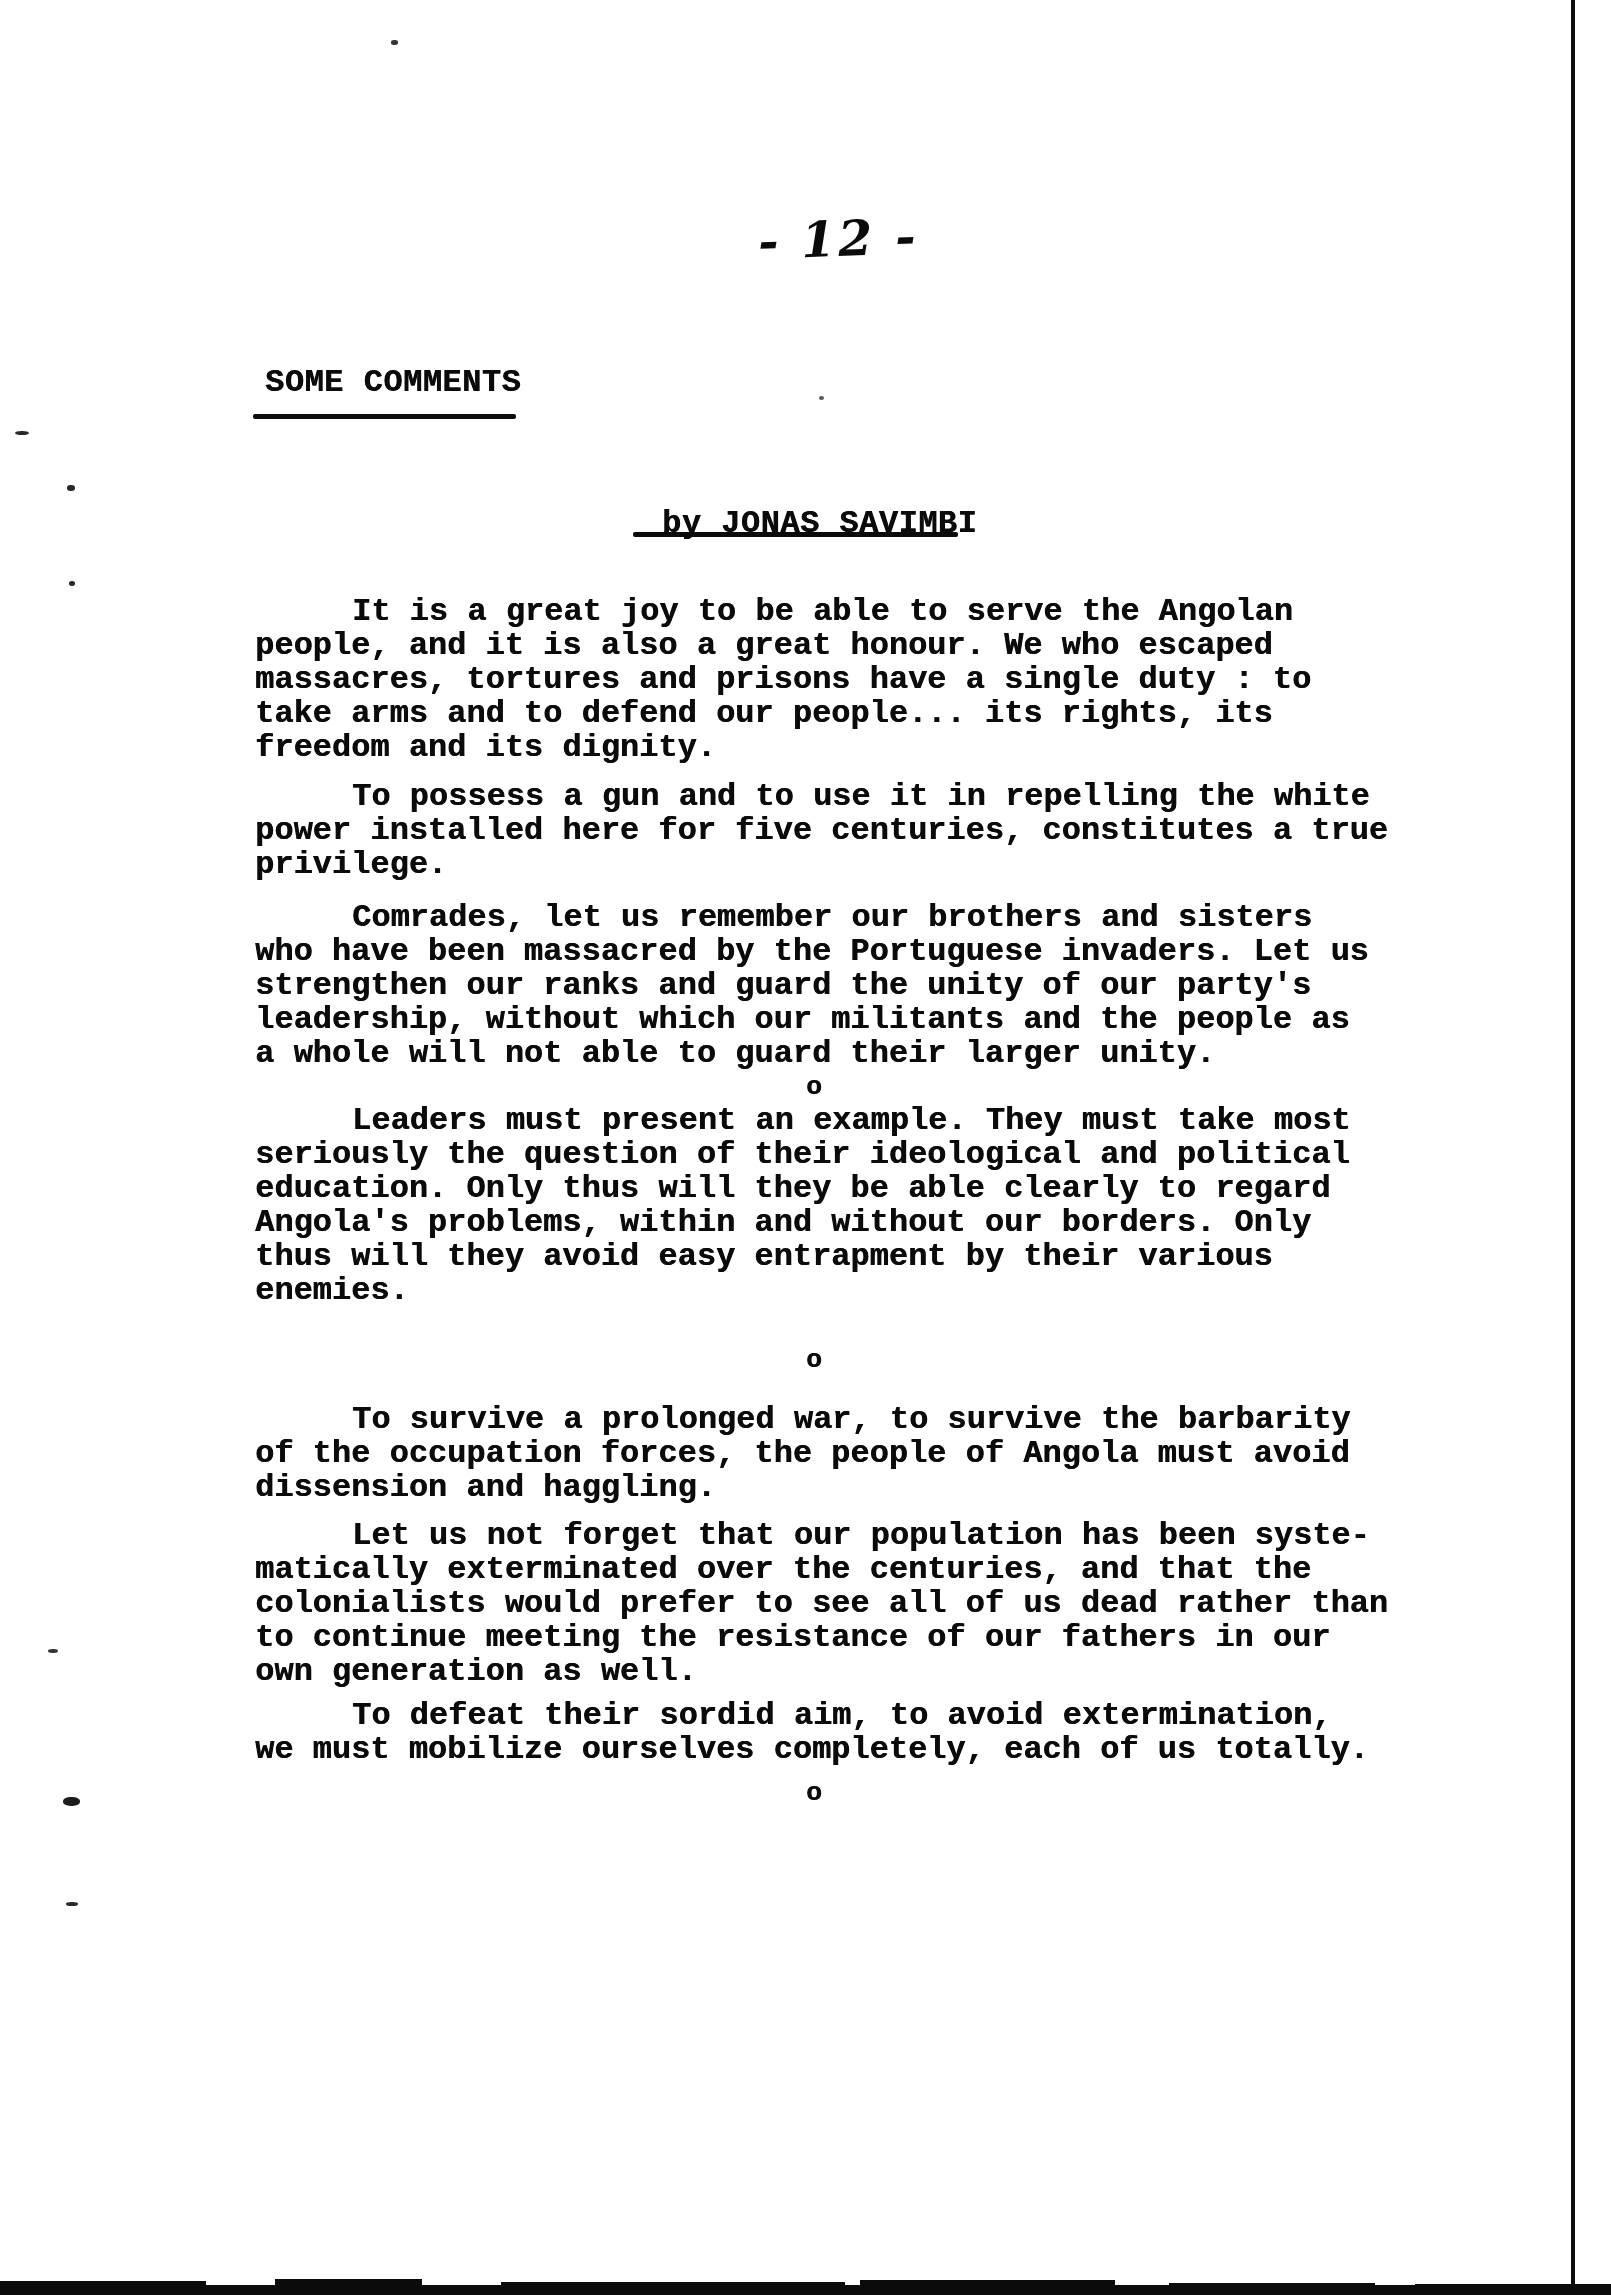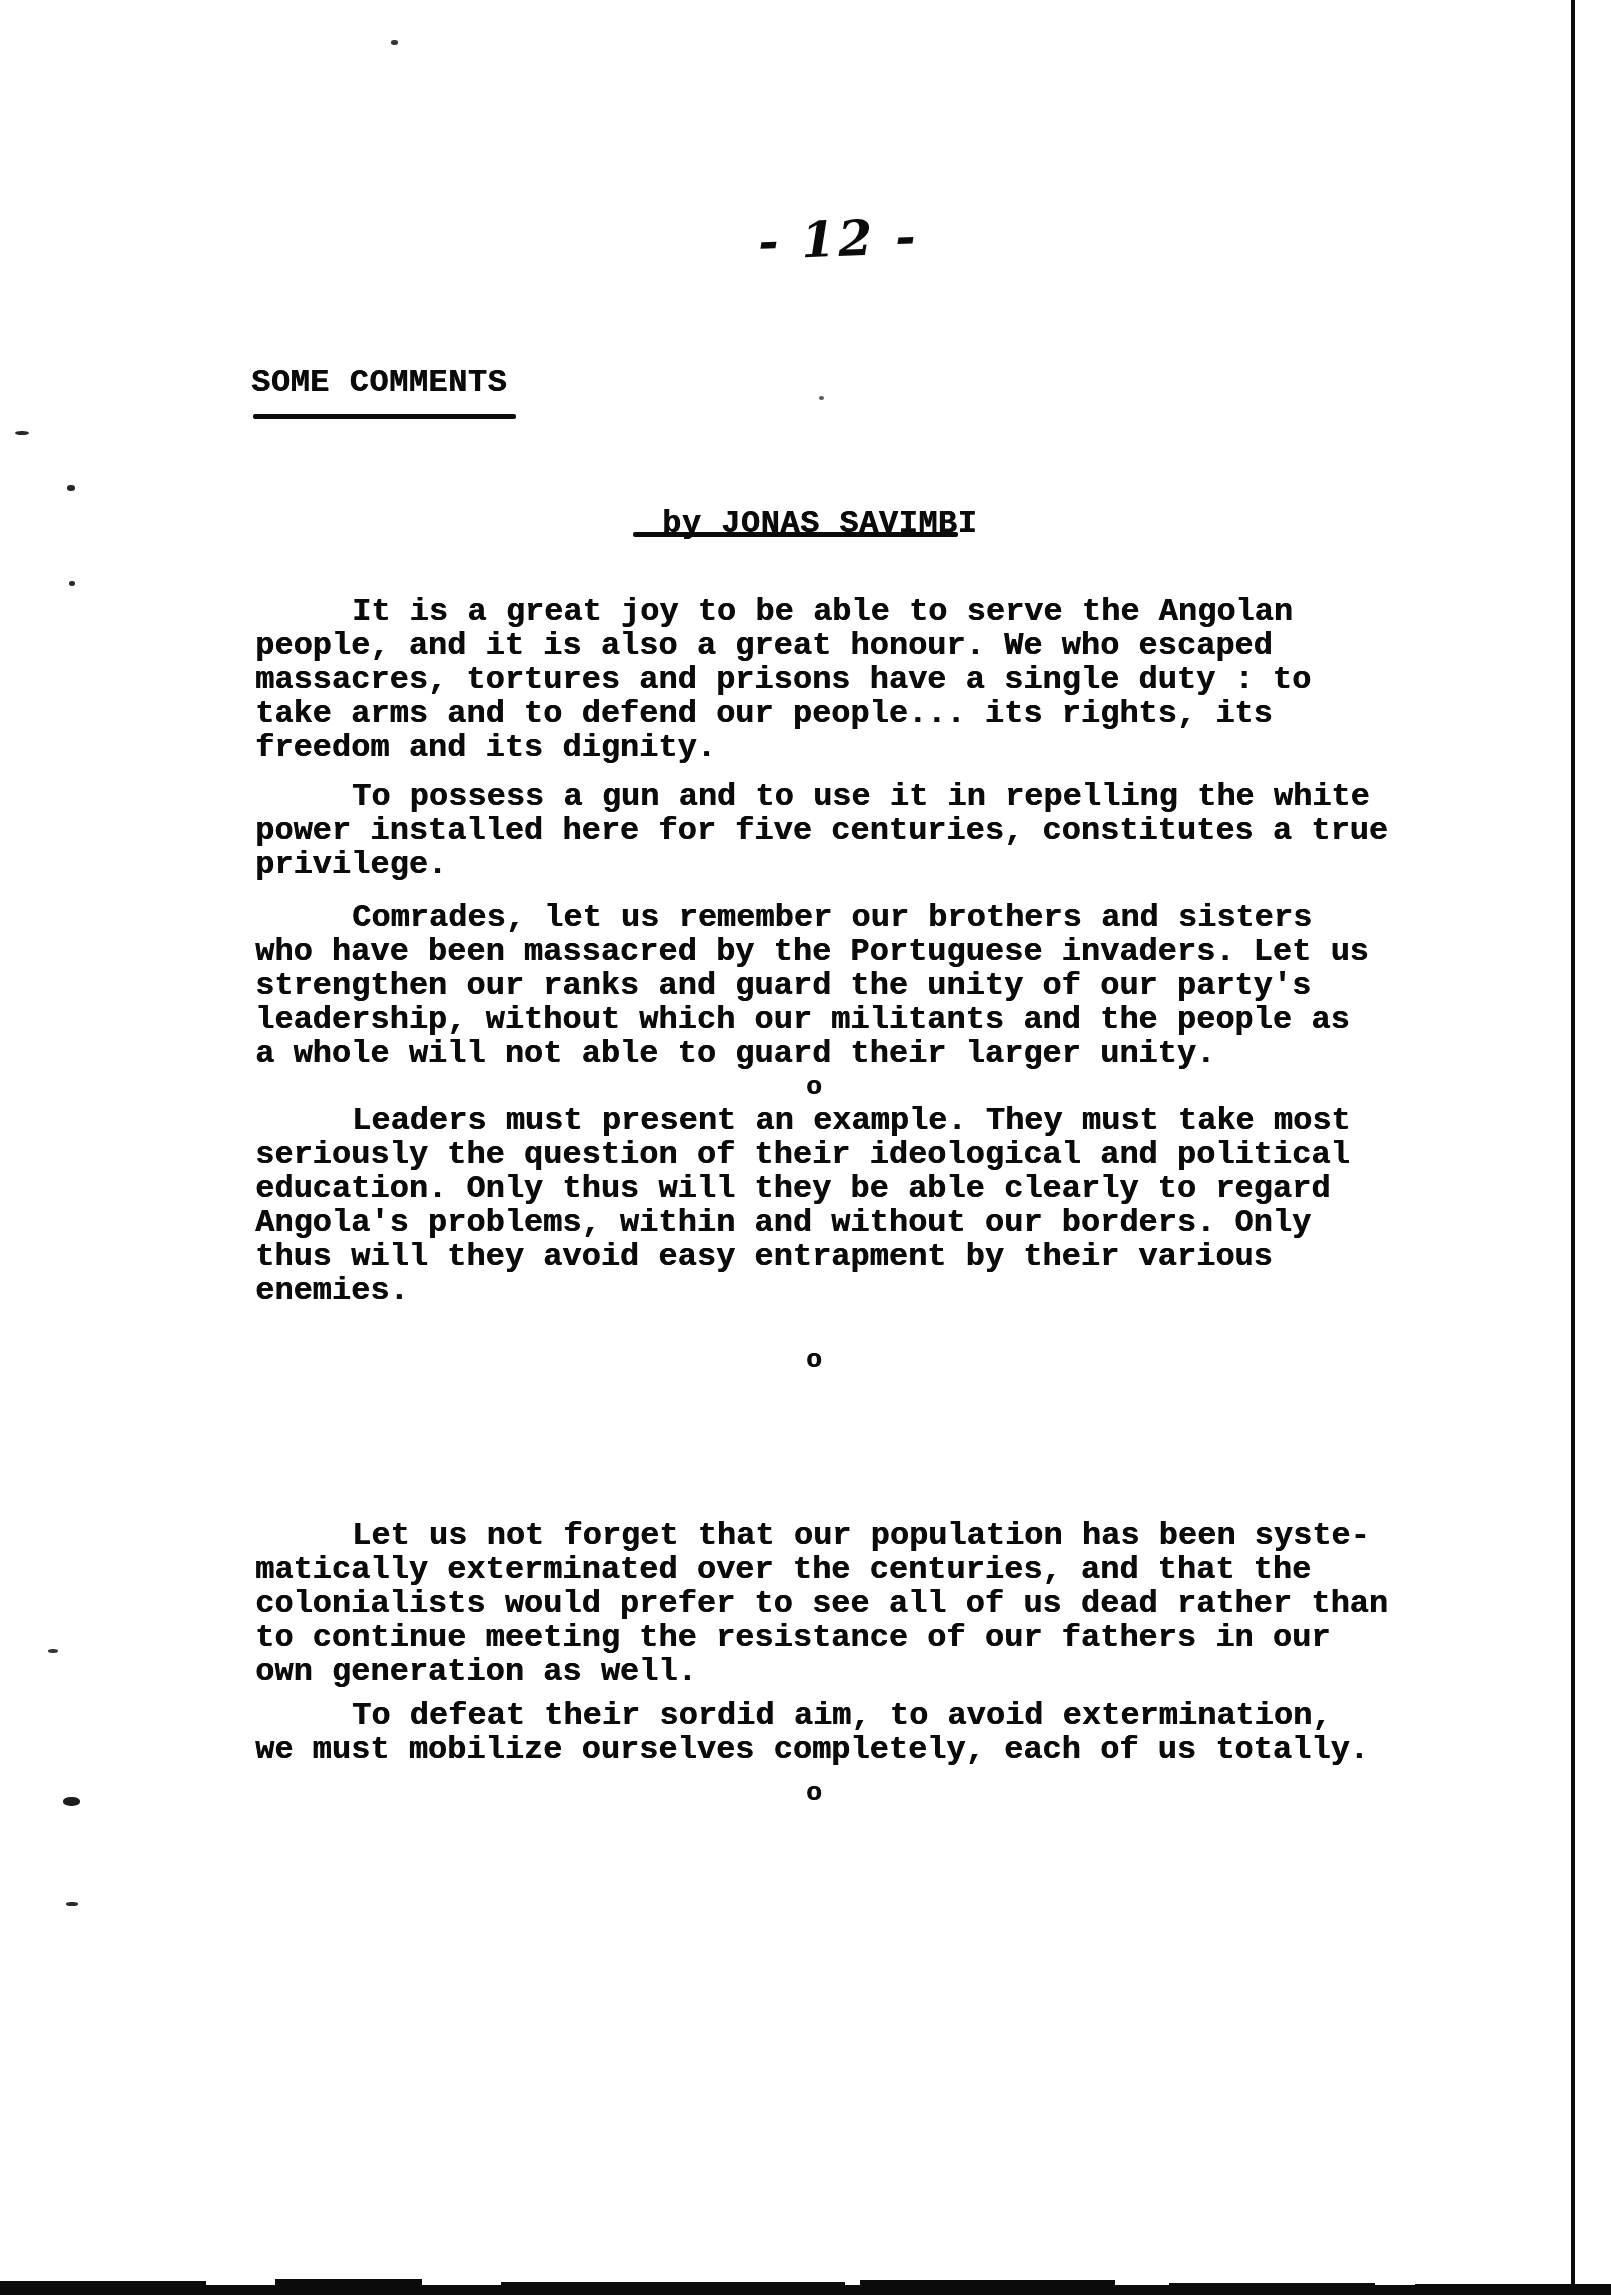--- a/index.html
+++ b/index.html
@@ -29,21 +29,21 @@
 
   .heading, .byline {
     position: absolute;
     font-size: 32px;
     line-height: 34px;
     font-weight: 700;
     letter-spacing: 0.5px;
     white-space: pre;
     text-shadow: 0.5px 0 0 currentColor;
   }
-  .heading { left: 251px; top: 366px; text-align: center; }
+  .heading { left: 265px; top: 366px; text-align: center; }
   .byline  { left: 662px; top: 484px; margin-top: 23px; }
 
   .underline {
     position: absolute;
     background: #0b0b0b;
     border-radius: 2px;
   }
   .u-heading { left: 253px; top: 414px; width: 263px; height: 4.9px; }
   .u-byline  { left: 633px; top: 532px; width: 325px; height: 5.4px; }
 
@@ -115,20 +115,23 @@
 
   <div class="para" style="top:1104px">Leaders must present an example. They must take most
 seriously the question of their ideological and political
 education. Only thus will they be able clearly to regard
 Angola's problems, within and without our borders. Only
 thus will they avoid easy entrapment by their various
 enemies.</div>
 
   <div class="sep" style="top:1347px">o</div>
 
+  <div class="para" style="top:1403px">To survive a prolonged war, to survive the barbarity
+of the occupation forces, the people of Angola must avoid
+dissension and haggling.</div>
   <div class="para" style="top:1519px">Let us not forget that our population has been syste-
 matically exterminated over the centuries, and that the
 colonialists would prefer to see all of us dead rather than
 to continue meeting the resistance of our fathers in our
 own generation as well.</div>
   <div class="para" style="top:1699px">To defeat their sordid aim, to avoid extermination,
 we must mobilize ourselves completely, each of us totally.</div>
 
   <div class="sep" style="top:1780px">o</div>
 

